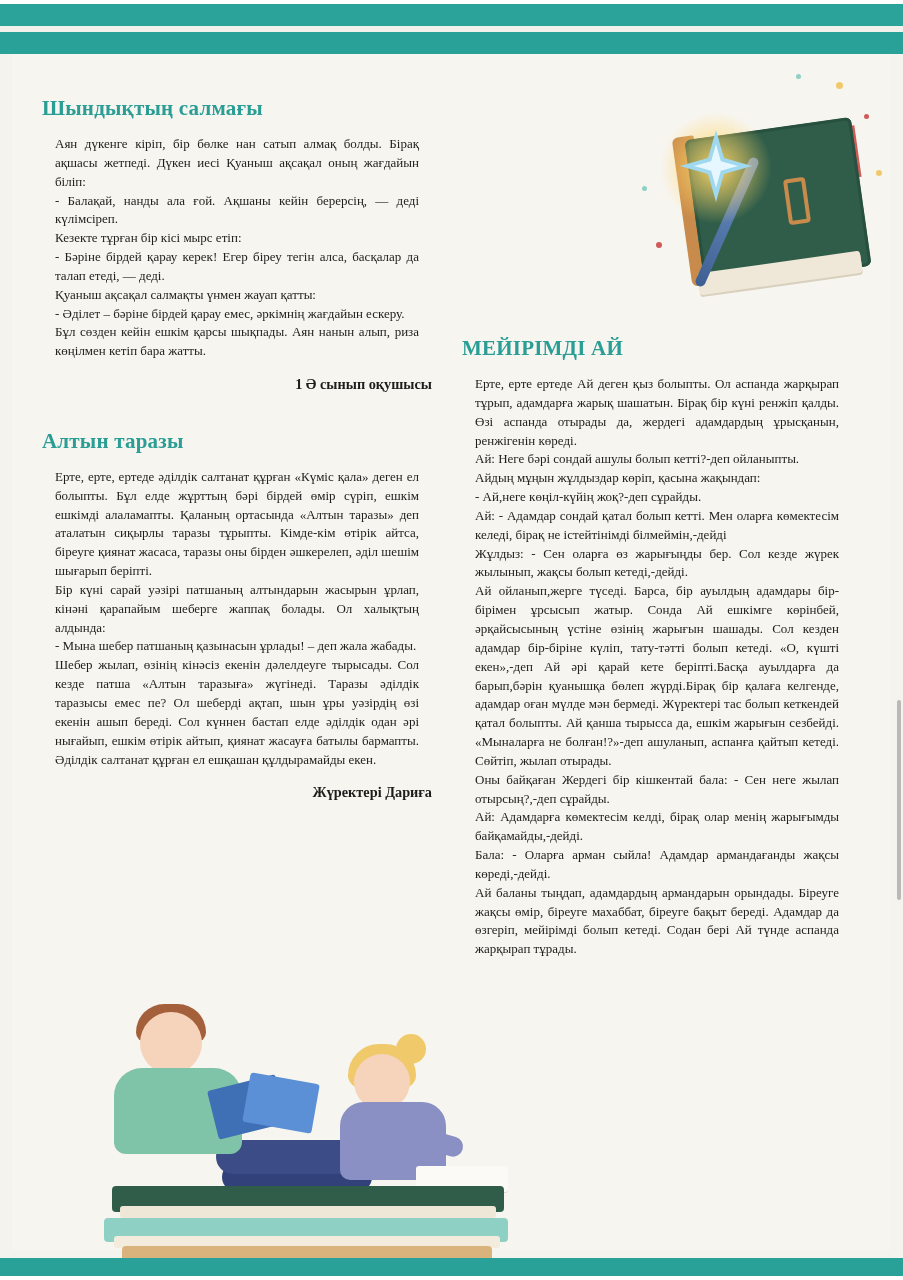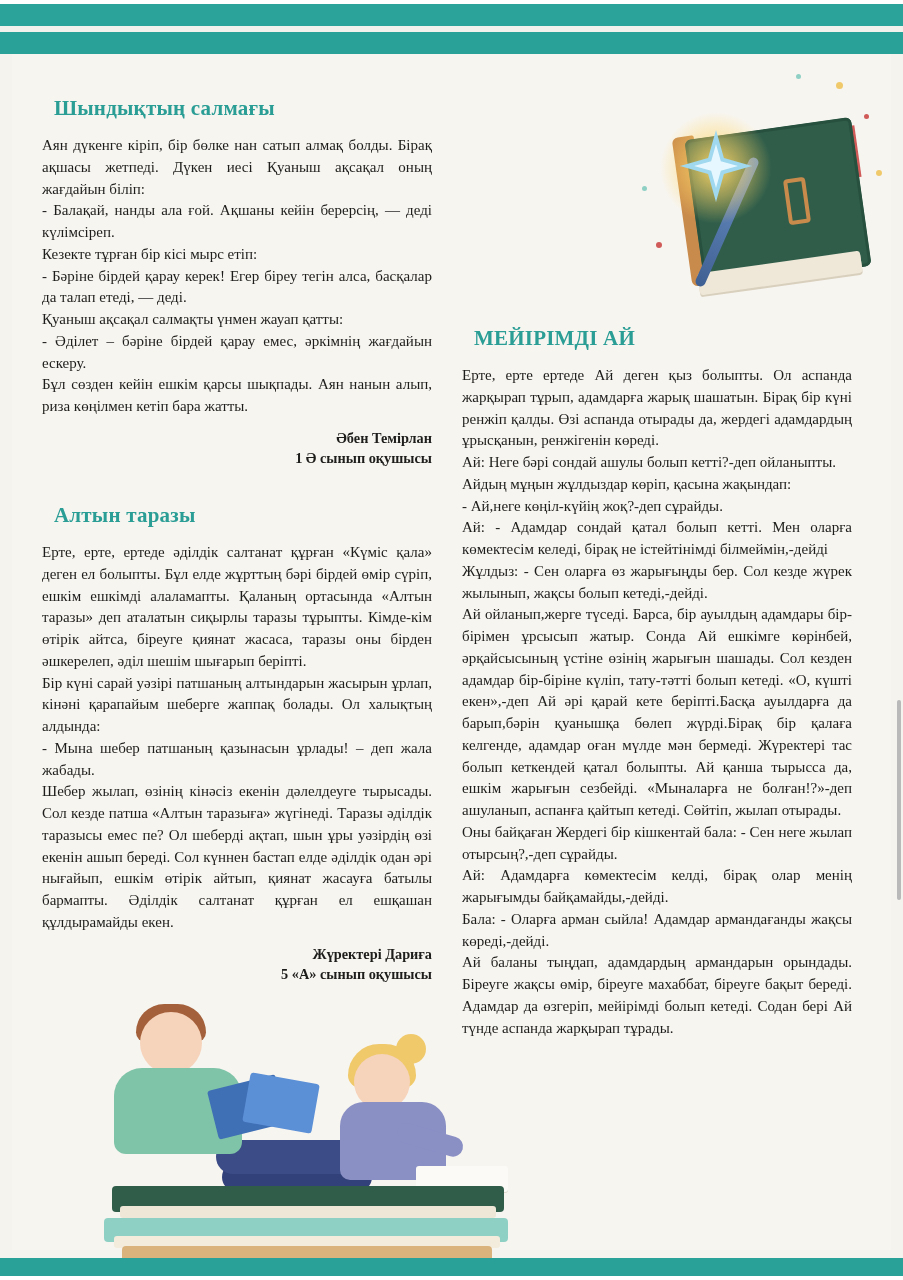--- a/index.html
+++ b/index.html
@@ -50,37 +50,37 @@
   .scrollbar {
     position: absolute; right: 2px; top: 700px; width: 4px; height: 200px;
     background: #b9b9b9; border-radius: 2px;
   }
 
   
   .col-left {
     position: absolute; left: 42px; top: 96px; width: 390px;
   }
   .col-right {
-    position: absolute; left: 462px; top: 326px; width: 390px;
+    position: absolute; left: 462px; top: 336px; width: 390px;
   }
 
   h2.article-title {
     font-family: "Liberation Serif", serif;
     color: #2a9d95;
     font-size: 21px;
     font-weight: bold;
-    margin: 0 0 14px 12px;
+    margin: 0 0 14px 0;
     letter-spacing: .2px;
   }
   .body-text {
-    font-size: 15px;
+    font-size: 13px;
     line-height: 1.45;
     color: #1d1d1b;
     text-align: justify;
-    margin: 0;
+    margin: 13px;
     white-space: pre-line;
   }
   .byline {
     margin-top: 10px;
     text-align: right;
     font-size: 14.3px;
     font-weight: bold;
     line-height: 1.45;
     color: #1d1d1b;
   }
@@ -242,34 +242,32 @@
     <div class="article">
       <h2 class="article-title">Шындықтың салмағы</h2>
       <p class="body-text">    Аян дүкенге кіріп, бір бөлке нан сатып алмақ болды. Бірақ ақшасы жетпеді. Дүкен иесі Қуаныш ақсақал оның жағдайын біліп:
 - Балақай, нанды ала ғой. Ақшаны кейін берерсің, — деді күлімсіреп.
 Кезекте тұрған бір кісі мырс етіп:
 - Бәріне бірдей қарау керек! Егер біреу тегін алса, басқалар да талап етеді, — деді.
 Қуаныш ақсақал салмақты үнмен жауап қатты:
 - Әділет – бәріне бірдей қарау емес, әркімнің жағдайын ескеру.
     Бұл сөзден кейін ешкім қарсы шықпады. Аян нанын алып, риза көңілмен кетіп бара жатты.</p>
       <div class="byline">
-        <div>Әбен Темірлан</div>
         <div>1 Ә сынып оқушысы</div>
       </div>
     </div>
 
     <div class="article">
       <h2 class="article-title">Алтын таразы</h2>
       <p class="body-text">    Ерте, ерте, ертеде әділдік салтанат құрған «Күміс қала» деген ел болыпты. Бұл елде жұрттың бәрі бірдей өмір сүріп, ешкім ешкімді алаламапты. Қаланың ортасында «Алтын таразы» деп аталатын сиқырлы таразы тұрыпты. Кімде-кім өтірік айтса, біреуге қиянат жасаса, таразы оны бірден әшкерелеп, әділ шешім шығарып беріпті.
     Бір күні сарай уәзірі патшаның алтындарын жасырын ұрлап, кінәні қарапайым шеберге жаппақ болады. Ол халықтың алдында:
 - Мына шебер патшаның қазынасын ұрлады! – деп жала жабады.
 Шебер жылап, өзінің кінәсіз екенін дәлелдеуге тырысады. Сол кезде патша «Алтын таразыға» жүгінеді. Таразы әділдік таразысы емес пе? Ол шеберді ақтап, шын ұры уәзірдің өзі екенін ашып береді. Сол күннен бастап елде әділдік одан әрі нығайып, ешкім өтірік айтып, қиянат жасауға батылы бармапты. Әділдік салтанат құрған ел ешқашан құлдырамайды екен.</p>
       <div class="byline">
         <div>Жүректері Дариға</div>
-        <div>5 «А» сынып оқушысы</div>
       </div>
     </div>
 
   </div>
 
   <div class="col-right">
     <div class="article">
       <h2 class="article-title">МЕЙІРІМДІ АЙ</h2>
       <p class="body-text">    Ерте, ерте ертеде Ай деген қыз болыпты. Ол аспанда жарқырап тұрып, адамдарға жарық шашатын. Бірақ бір күні ренжіп қалды. Өзі аспанда отырады да, жердегі адамдардың ұрысқанын, ренжігенін көреді.
 Ай: Неге бәрі сондай ашулы болып кетті?-деп ойланыпты.

